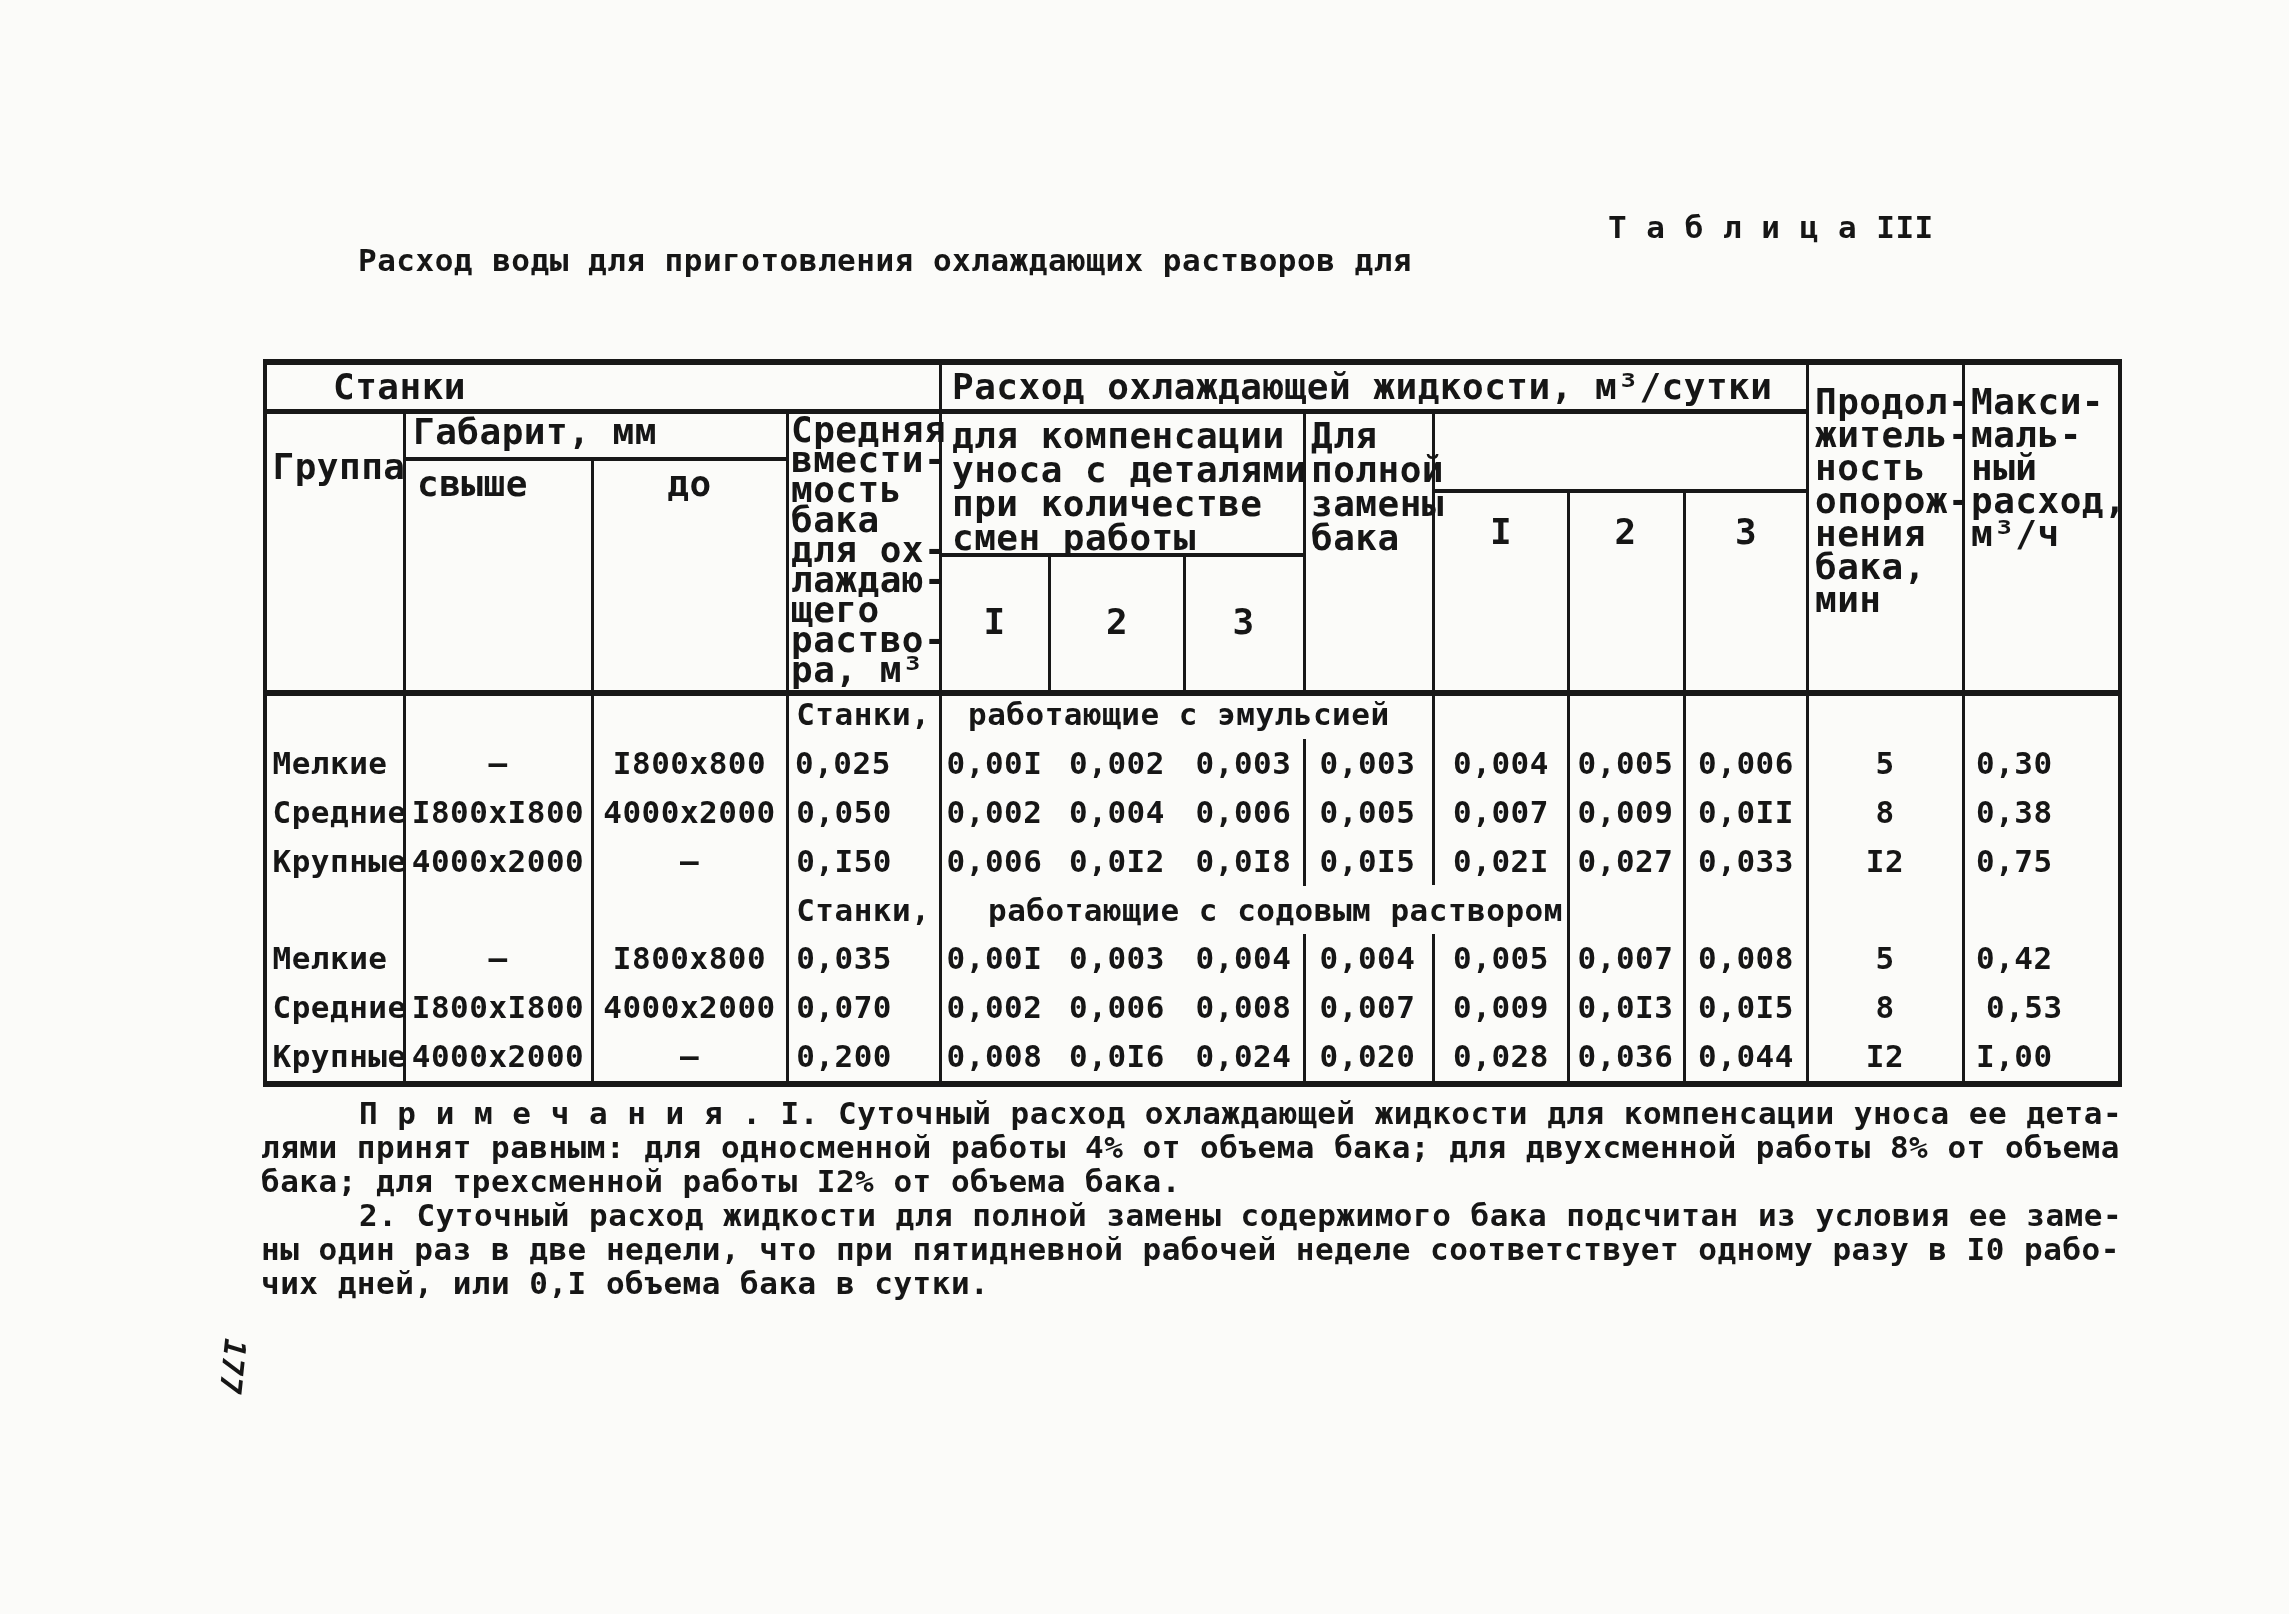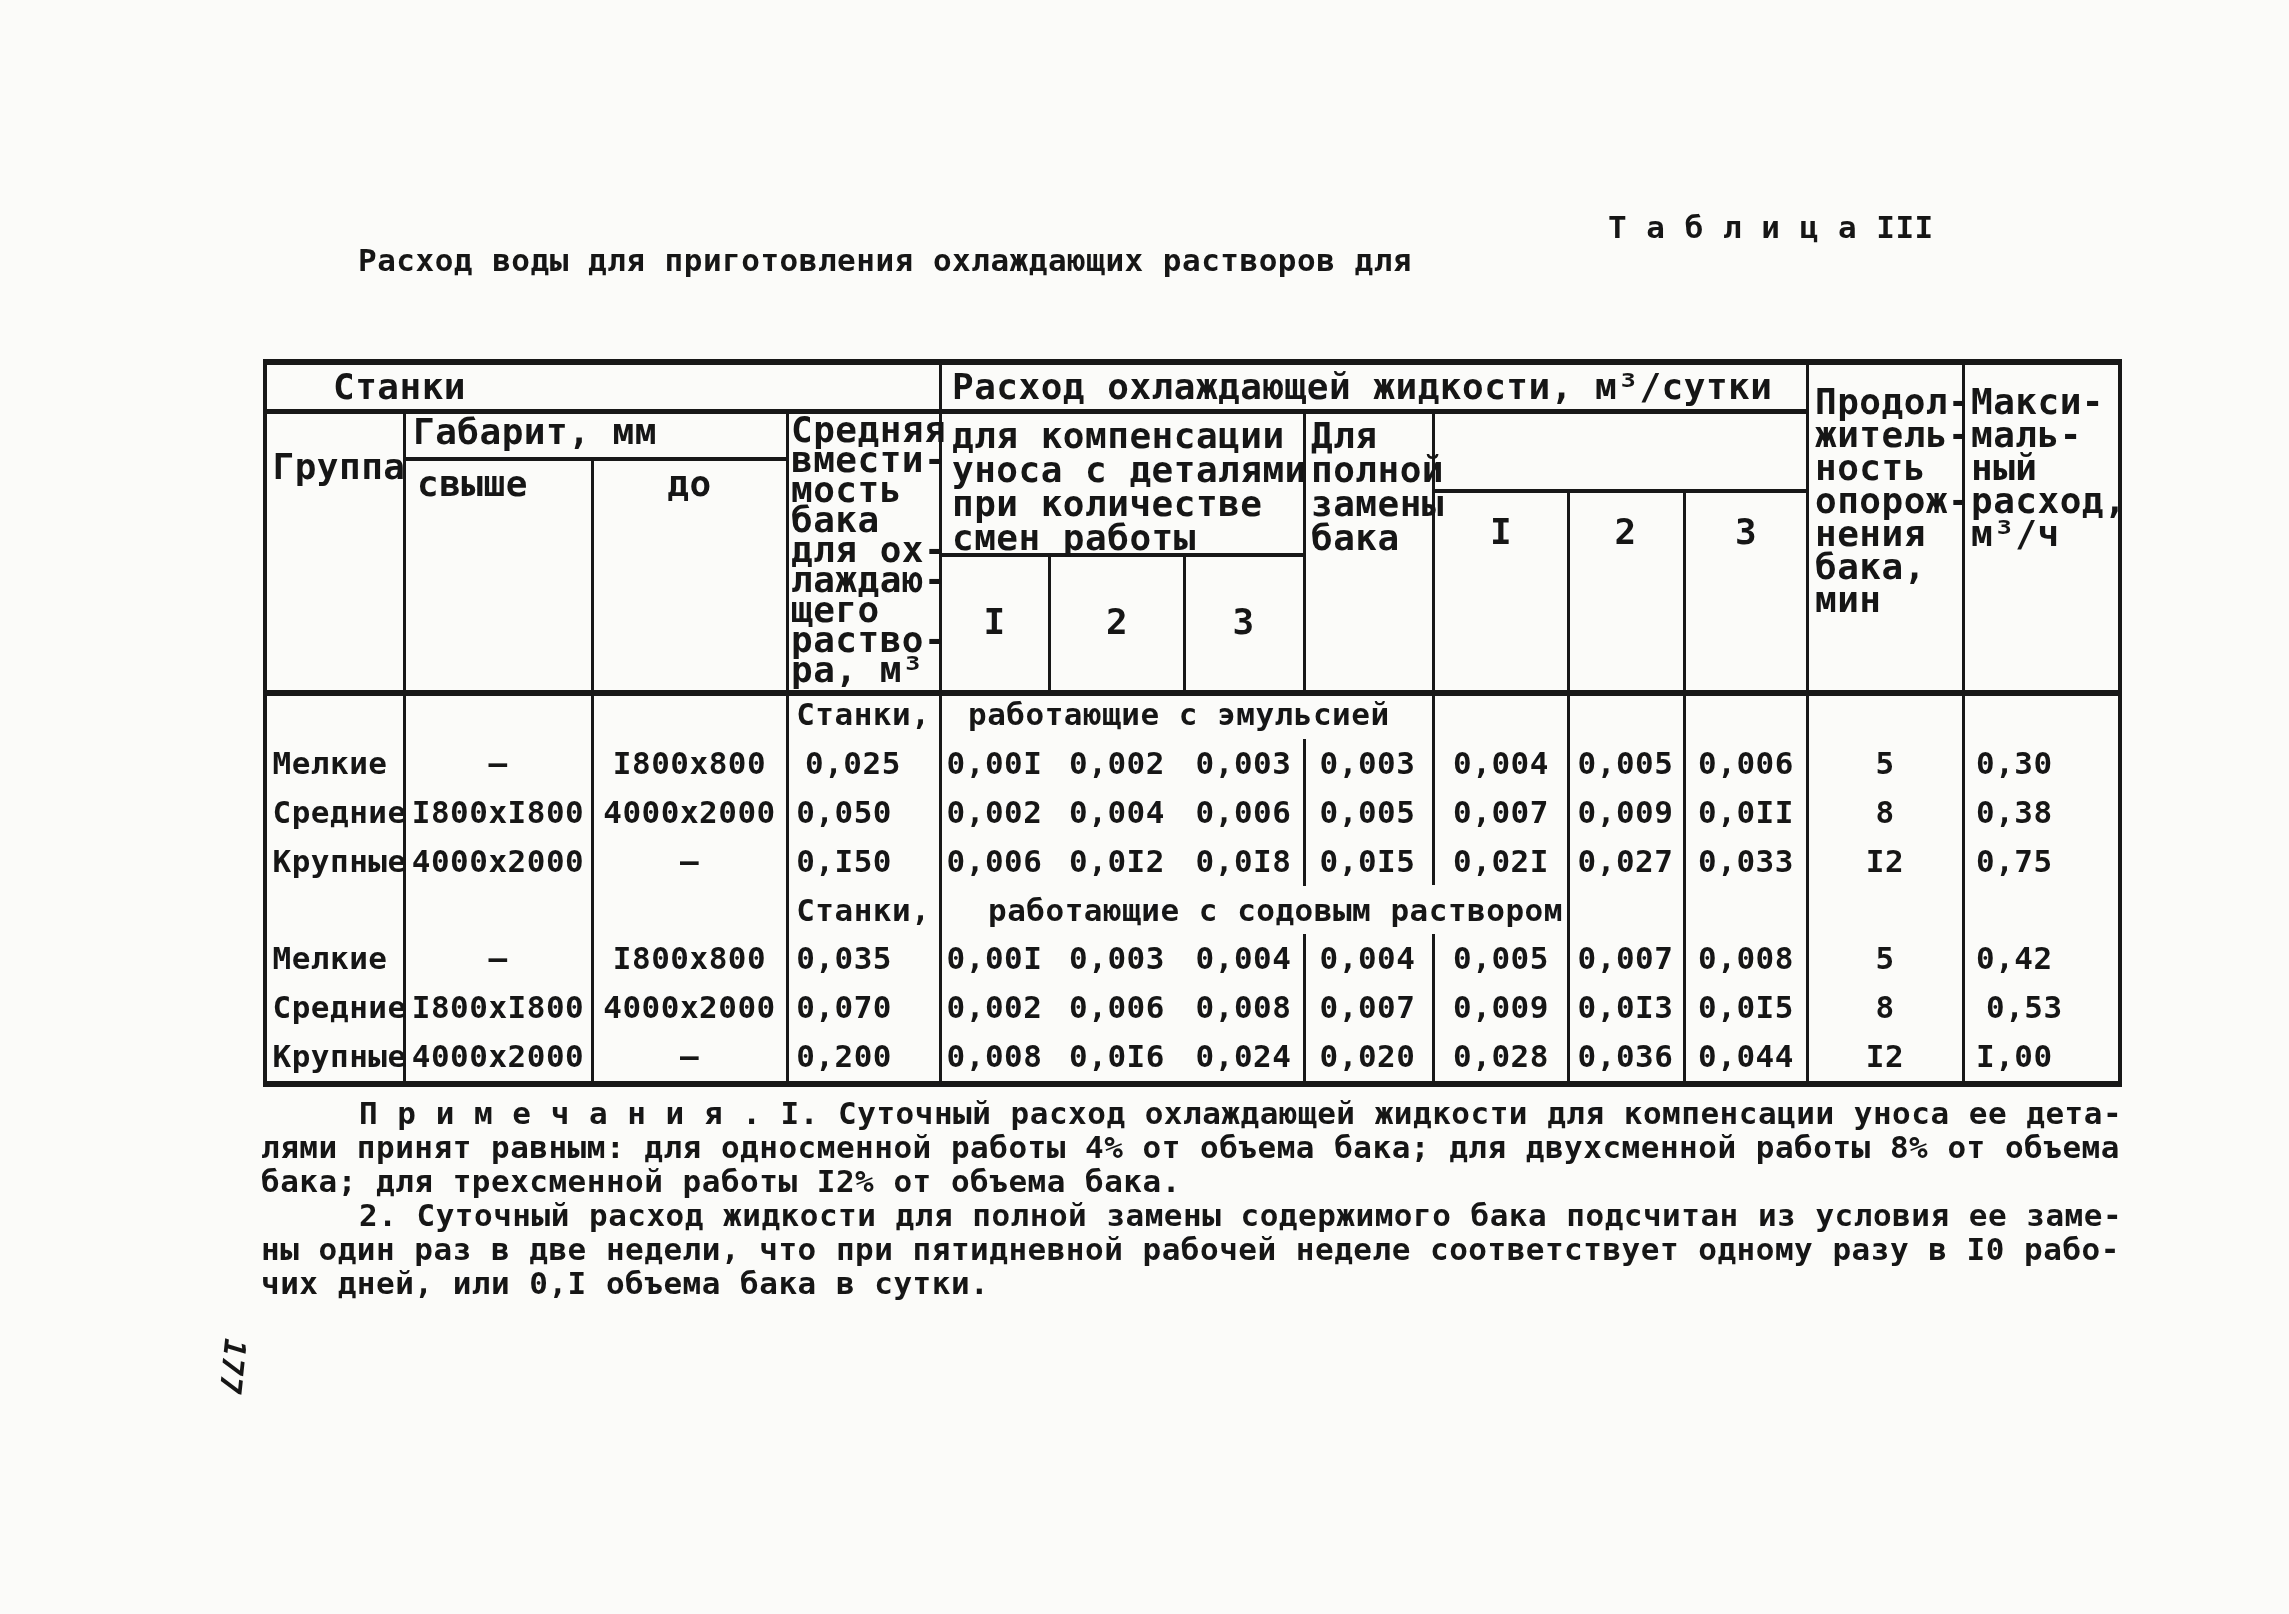--- a/index.html
+++ b/index.html
@@ -105,21 +105,21 @@
 ный
 расход,
 м³/ч</div>
 
     <div id="tbody">
         <div class="cell" style="left: 520px; width: 153px; top: 325px; padding-left: 9.2px;">Станки,</div>
         <div class="cell" style="left: 673px; width: 493px; top: 325px; padding-left: 28px;">работающие с эмульсией</div>
         <div class="cell" style="left: 0px; width: 137px; top: 374px; padding-left: 5.5px;">Мелкие</div>
         <div class="cell tc" style="left: 137px; width: 188px; top: 374px;">–</div>
         <div class="cell tc" style="left: 325px; width: 195px; top: 374px;">I800х800</div>
-        <div class="cell" style="left: 520px; width: 153px; top: 374px; padding-left: 18px;">0,025</div>
+        <div class="cell" style="left: 520px; width: 153px; top: 374px; padding-left: 8px;">0,025</div>
         <div class="cell tc" style="left: 673px; width: 109px; top: 374px;">0,00I</div>
         <div class="cell tc" style="left: 782px; width: 136px; top: 374px;">0,002</div>
         <div class="cell tc" style="left: 917px; width: 119px; top: 374px;">0,003</div>
         <div class="cell tc" style="left: 1036px; width: 129px; top: 374px;">0,003</div>
         <div class="cell tc" style="left: 1166px; width: 136px; top: 374px;">0,004</div>
         <div class="cell tc" style="left: 1301px; width: 115px; top: 374px;">0,005</div>
         <div class="cell tc" style="left: 1417px; width: 124px; top: 374px;">0,006</div>
         <div class="cell tc" style="left: 1540px; width: 156px; top: 374px;">5</div>
         <div class="cell" style="left: 1696px; width: 155px; top: 374px; padding-left: 13px;">0,30</div>
         <div class="cell" style="left: 0px; width: 137px; top: 423px; padding-left: 5.5px;">Средние</div>

